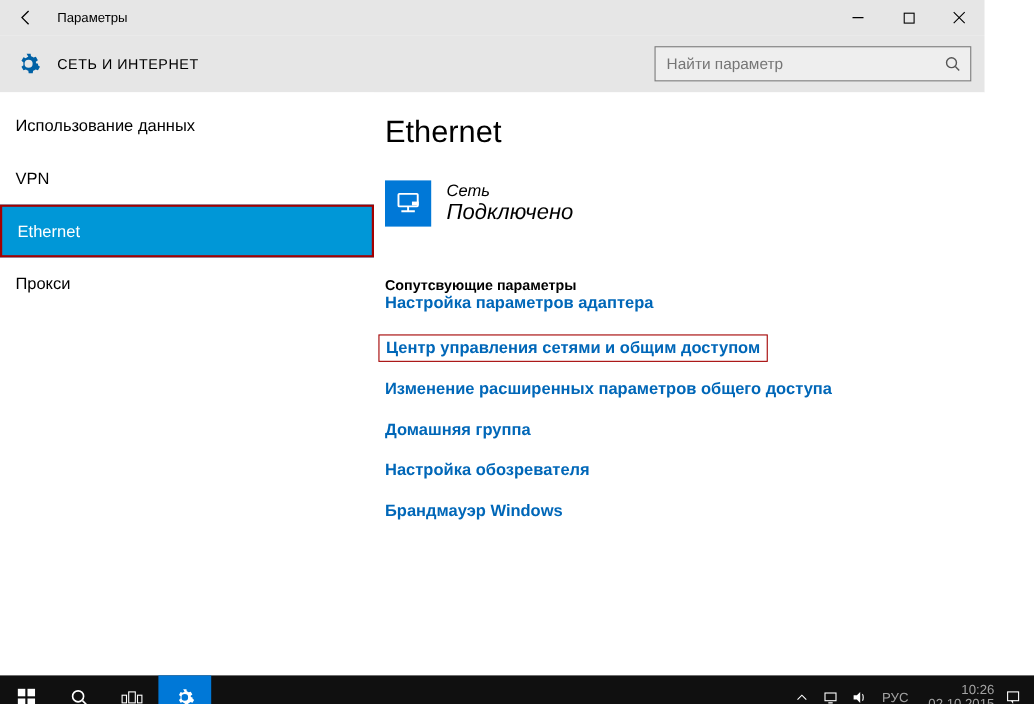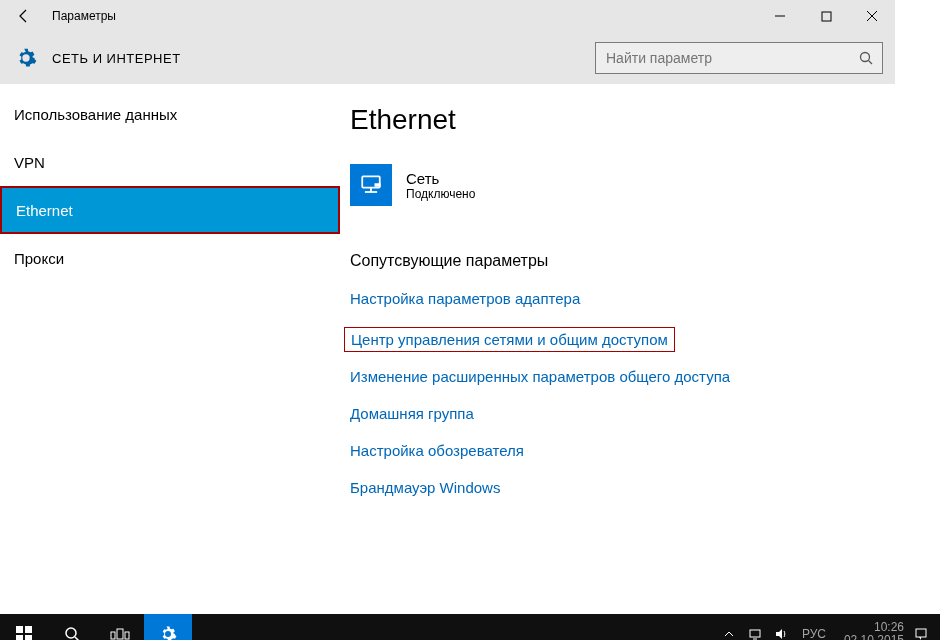--- a/index.html
+++ b/index.html
@@ -26,27 +26,27 @@
 
   
   .body { flex:1; display:flex; background:#fff; overflow:hidden; }
 
   .sidebar { width: 340px; background:#fff; padding-top: 6px; }
   .side-item { height: 48px; display:flex; align-items:center; padding-left: 14px; font-size: 15px; color:#000; cursor:default; }
   .side-item.active { background:#0097d7; color:#fff; border: 2px solid #a30000; }
 
   .content { flex:1; padding: 20px 0 0 10px; }
   .content h1 { font-size: 28px; font-weight: 400; margin-bottom: 28px; }
-  .eth-row { display:flex; align-items:center; gap: 14px; margin-bottom: 46px; }
+  .eth-row { display:flex; align-items:center; gap: 14px; margin-bottom: 46px; font-style: italic; }
   .eth-icon { width: 42px; height: 42px; background:#0078d7; display:flex; align-items:center; justify-content:center; }
   .eth-text .line1 { font-size: 15px; }
-  .eth-text .line2 { font-size: 12px; }
-
-  .content h2 { font-size: 16px; font-weight: 400; margin-bottom: 20px; }
-  .link { display:block; font-size: 15px; color:#0067b8; margin-bottom: 20px; cursor:default; width: fit-content; }
+  .eth-text .line2 { font-size: 20px; }
+
+  .content h2 { font-size: 13px; font-weight: 700; }
+  .link { display:block; font-size: 15px; color:#0067b8; margin-bottom: 20px; cursor:default; width: fit-content; font-weight: bold; }
   .link.highlighted { border: 1.5px solid #a30000; padding: 3px 6px; margin-left:-6px; margin-bottom: 16px; }
 
   
   .taskbar { width: 940px; height: 40px; background:#101010; display:flex; align-items:center; color:#a3a3a3;margin-top:14px; }
   .tbtn { width: 48px; height: 40px; display:flex; align-items:center; justify-content:center; }
   .tbtn.active { background:#0078d7; }
   .taskbar .spacer { flex:1; }
   .tray { display:flex; align-items:center; gap: 8px; padding-right: 10px; font-size: 11px; }
   .tray .ticon { width: 18px; display:flex; align-items:center; justify-content:center; }
   .clock { text-align:right; line-height: 13px; font-size: 12px; padding-left: 6px; }

